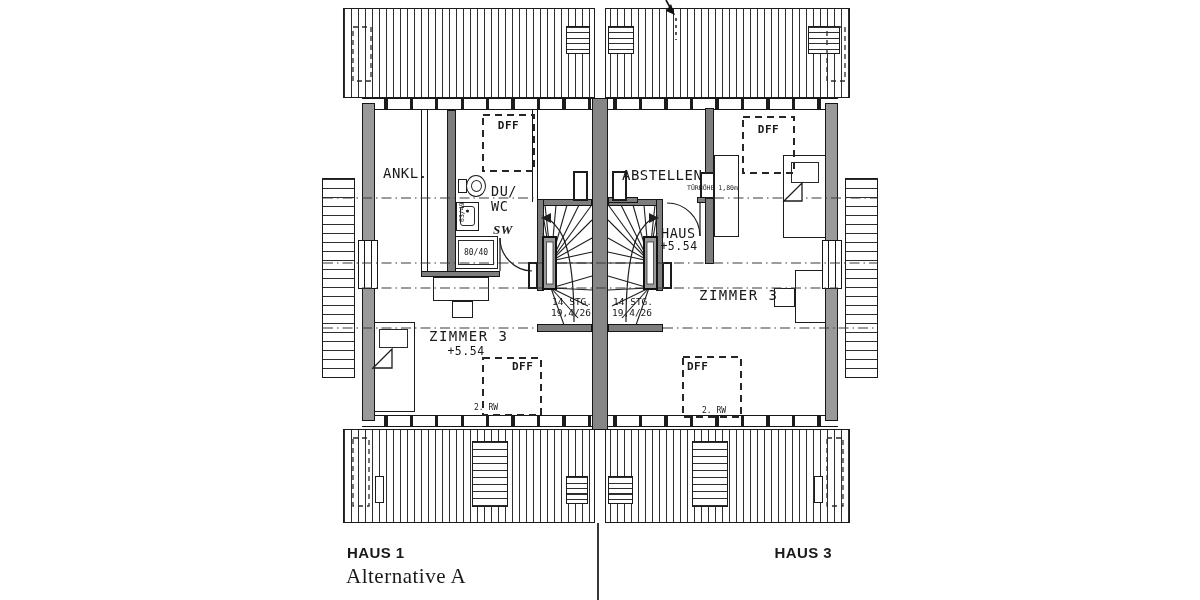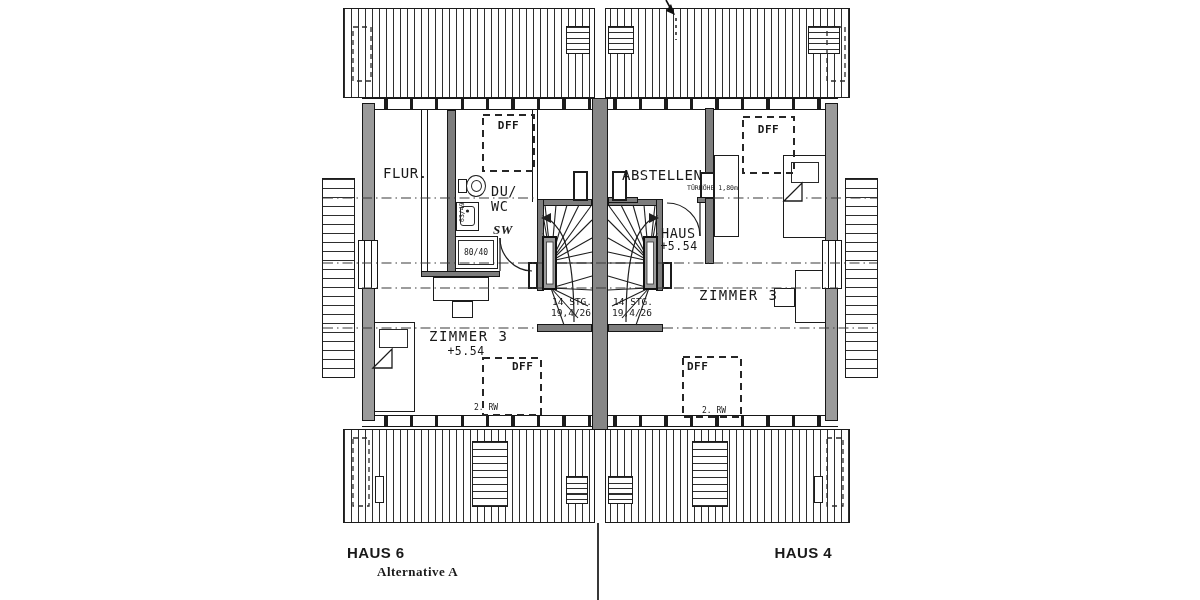--- a/index.html
+++ b/index.html
@@ -37,21 +37,21 @@
   .win:before{content:""; position:absolute; left:5px; top:0; bottom:0; width:1.2px; background:#161616;}
   .win:after{content:""; position:absolute; left:11.5px; top:0; bottom:0; width:1.2px; background:#161616;}
   
   .lbl{position:absolute; color:#191919; font:13px/1.12 "DejaVu Sans Mono",monospace;
     letter-spacing:.5px; white-space:pre;}
   .ctr{text-align:center;}
   .big{font-size:14px; letter-spacing:1.5px;}
   .bold{font-weight:700;}
   .serifI{font-family:"Liberation Serif",serif; font-style:italic; font-weight:700;}
   .title-sans{font-family:"Liberation Sans",sans-serif; font-weight:700; font-size:15px; letter-spacing:.4px;}
-  .title-serif{font-family:"Liberation Serif",serif; font-weight:700; font-size:13px;margin-left:31px;}
+  .title-serif{font-family:"Liberation Serif",serif; font-weight:400; font-size:21px;}
   svg{position:absolute; left:0; top:0; pointer-events:none;}
 </style>
 </head>
 <body>
 
 <div id="canvas">
 
   <div class="hatchV" style="left:343px;top:8px;width:507px;height:90px;"></div>
   <div class="break" style="left:594px;top:8px;width:12px;height:90px;"></div>
   <div class="grid5" style="left:566px;top:26px;width:24px;height:28px;"></div>
@@ -205,21 +205,21 @@
     <circle cx="467.5" cy="211" r="1.6" fill="#222"></circle>
 
     <g>
       <line x1="666" y1="0" x2="672" y2="11" stroke="#111" stroke-width="1.6"></line>
       <polygon points="675,15 666,11 671,4" fill="#111"></polygon>
       <line x1="676" y1="18" x2="676" y2="40" stroke="#111" stroke-width="1.4" stroke-dasharray="3 4"></line>
     </g>
     <line x1="598" y1="523" x2="598" y2="600" stroke="#222" stroke-width="1.8"></line>
   </svg>
 
-  <div class="lbl" style="left:383px;top:166px;font-size:14px;">FLUR.</div>
+  <div class="lbl" style="left:383px;top:166px;font-size:14px;">ANKL.</div>
   <div class="lbl ctr bold" style="left:483px;top:120px;width:51px;font-size:11px;">DFF</div>
   <div class="lbl" style="left:491px;top:184px;font-size:13.5px;">DU/</div>
   <div class="lbl" style="left:491px;top:199px;font-size:13.5px;">WC</div>
   <div class="lbl serifI" style="left:493px;top:223px;font-size:13px;">SW</div>
   <div class="lbl ctr" style="left:458px;top:249px;width:36px;font-size:8px;letter-spacing:0;">80/40</div>
   <div class="lbl" style="left:459px;top:222px;font-size:6.5px;letter-spacing:0;transform:rotate(-90deg);transform-origin:left top;">63/49</div>
   <div class="lbl" style="left:552px;top:297px;font-size:9.5px;letter-spacing:0;">14 STG.</div>
   <div class="lbl" style="left:551px;top:308px;font-size:9.5px;letter-spacing:0;">19,4/26</div>
   <div class="lbl ctr big" style="left:429px;top:329px;width:74px;">ZIMMER 3</div>
   <div class="lbl ctr" style="left:429px;top:345px;width:74px;font-size:11.5px;">+5.54</div>
@@ -230,16 +230,16 @@
   <div class="lbl ctr bold" style="left:743px;top:124px;width:51px;font-size:11px;">DFF</div>
   <div class="lbl" style="left:687px;top:185px;font-size:6.5px;letter-spacing:0;">TÜRHÖHE 1,80m</div>
   <div class="lbl" style="left:661px;top:226px;font-size:13.5px;">HAUS</div>
   <div class="lbl ctr" style="left:659px;top:240px;width:40px;font-size:11.5px;">+5.54</div>
   <div class="lbl" style="left:613px;top:297px;font-size:9.5px;letter-spacing:0;">14 STG.</div>
   <div class="lbl" style="left:612px;top:308px;font-size:9.5px;letter-spacing:0;">19,4/26</div>
   <div class="lbl big" style="left:699px;top:288px;">ZIMMER 3</div>
   <div class="lbl bold" style="left:687px;top:361px;font-size:11px;">DFF</div>
   <div class="lbl" style="left:702px;top:407px;font-size:8px;letter-spacing:0;">2. RW</div>
 
-  <div class="lbl title-sans" style="left:347px;top:545px;">HAUS 6</div>
+  <div class="lbl title-sans" style="left:347px;top:545px;">HAUS 1</div>
   <div class="lbl title-serif" style="left:346px;top:565px;">Alternative A</div>
-  <div class="lbl title-sans" style="left:750px;top:545px;width:82px;text-align:right;">HAUS 4</div>
+  <div class="lbl title-sans" style="left:750px;top:545px;width:82px;text-align:right;">HAUS 3</div>
 </div>
 
 </body></html>

